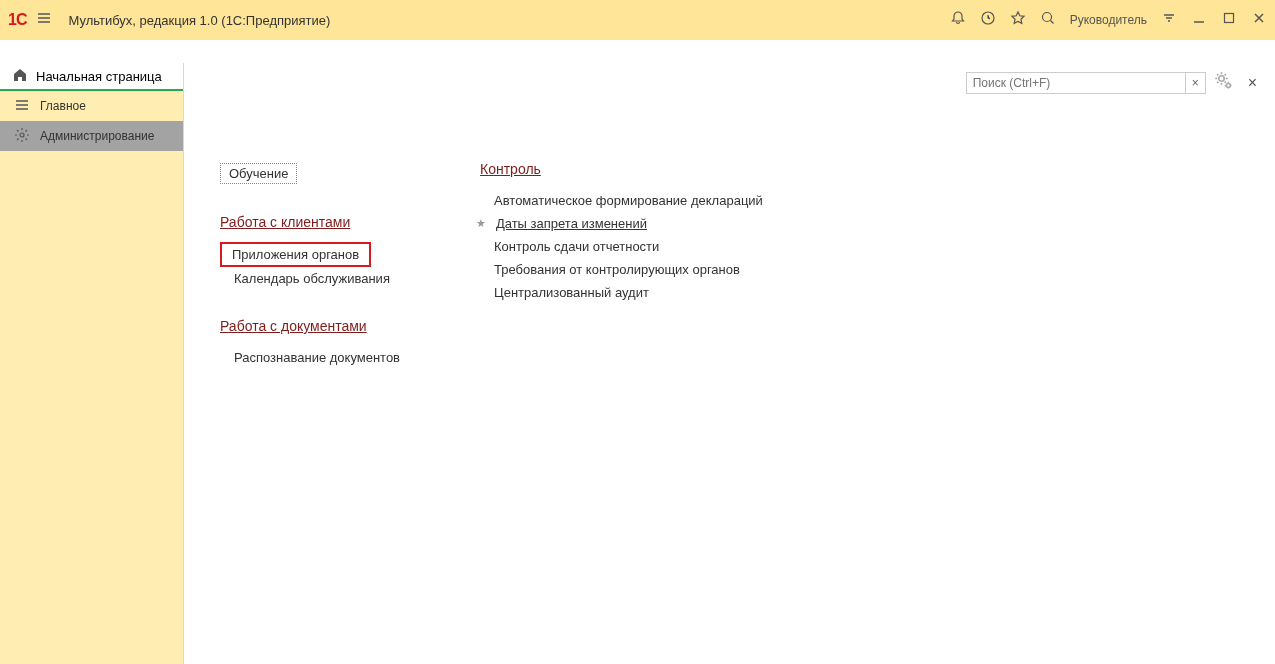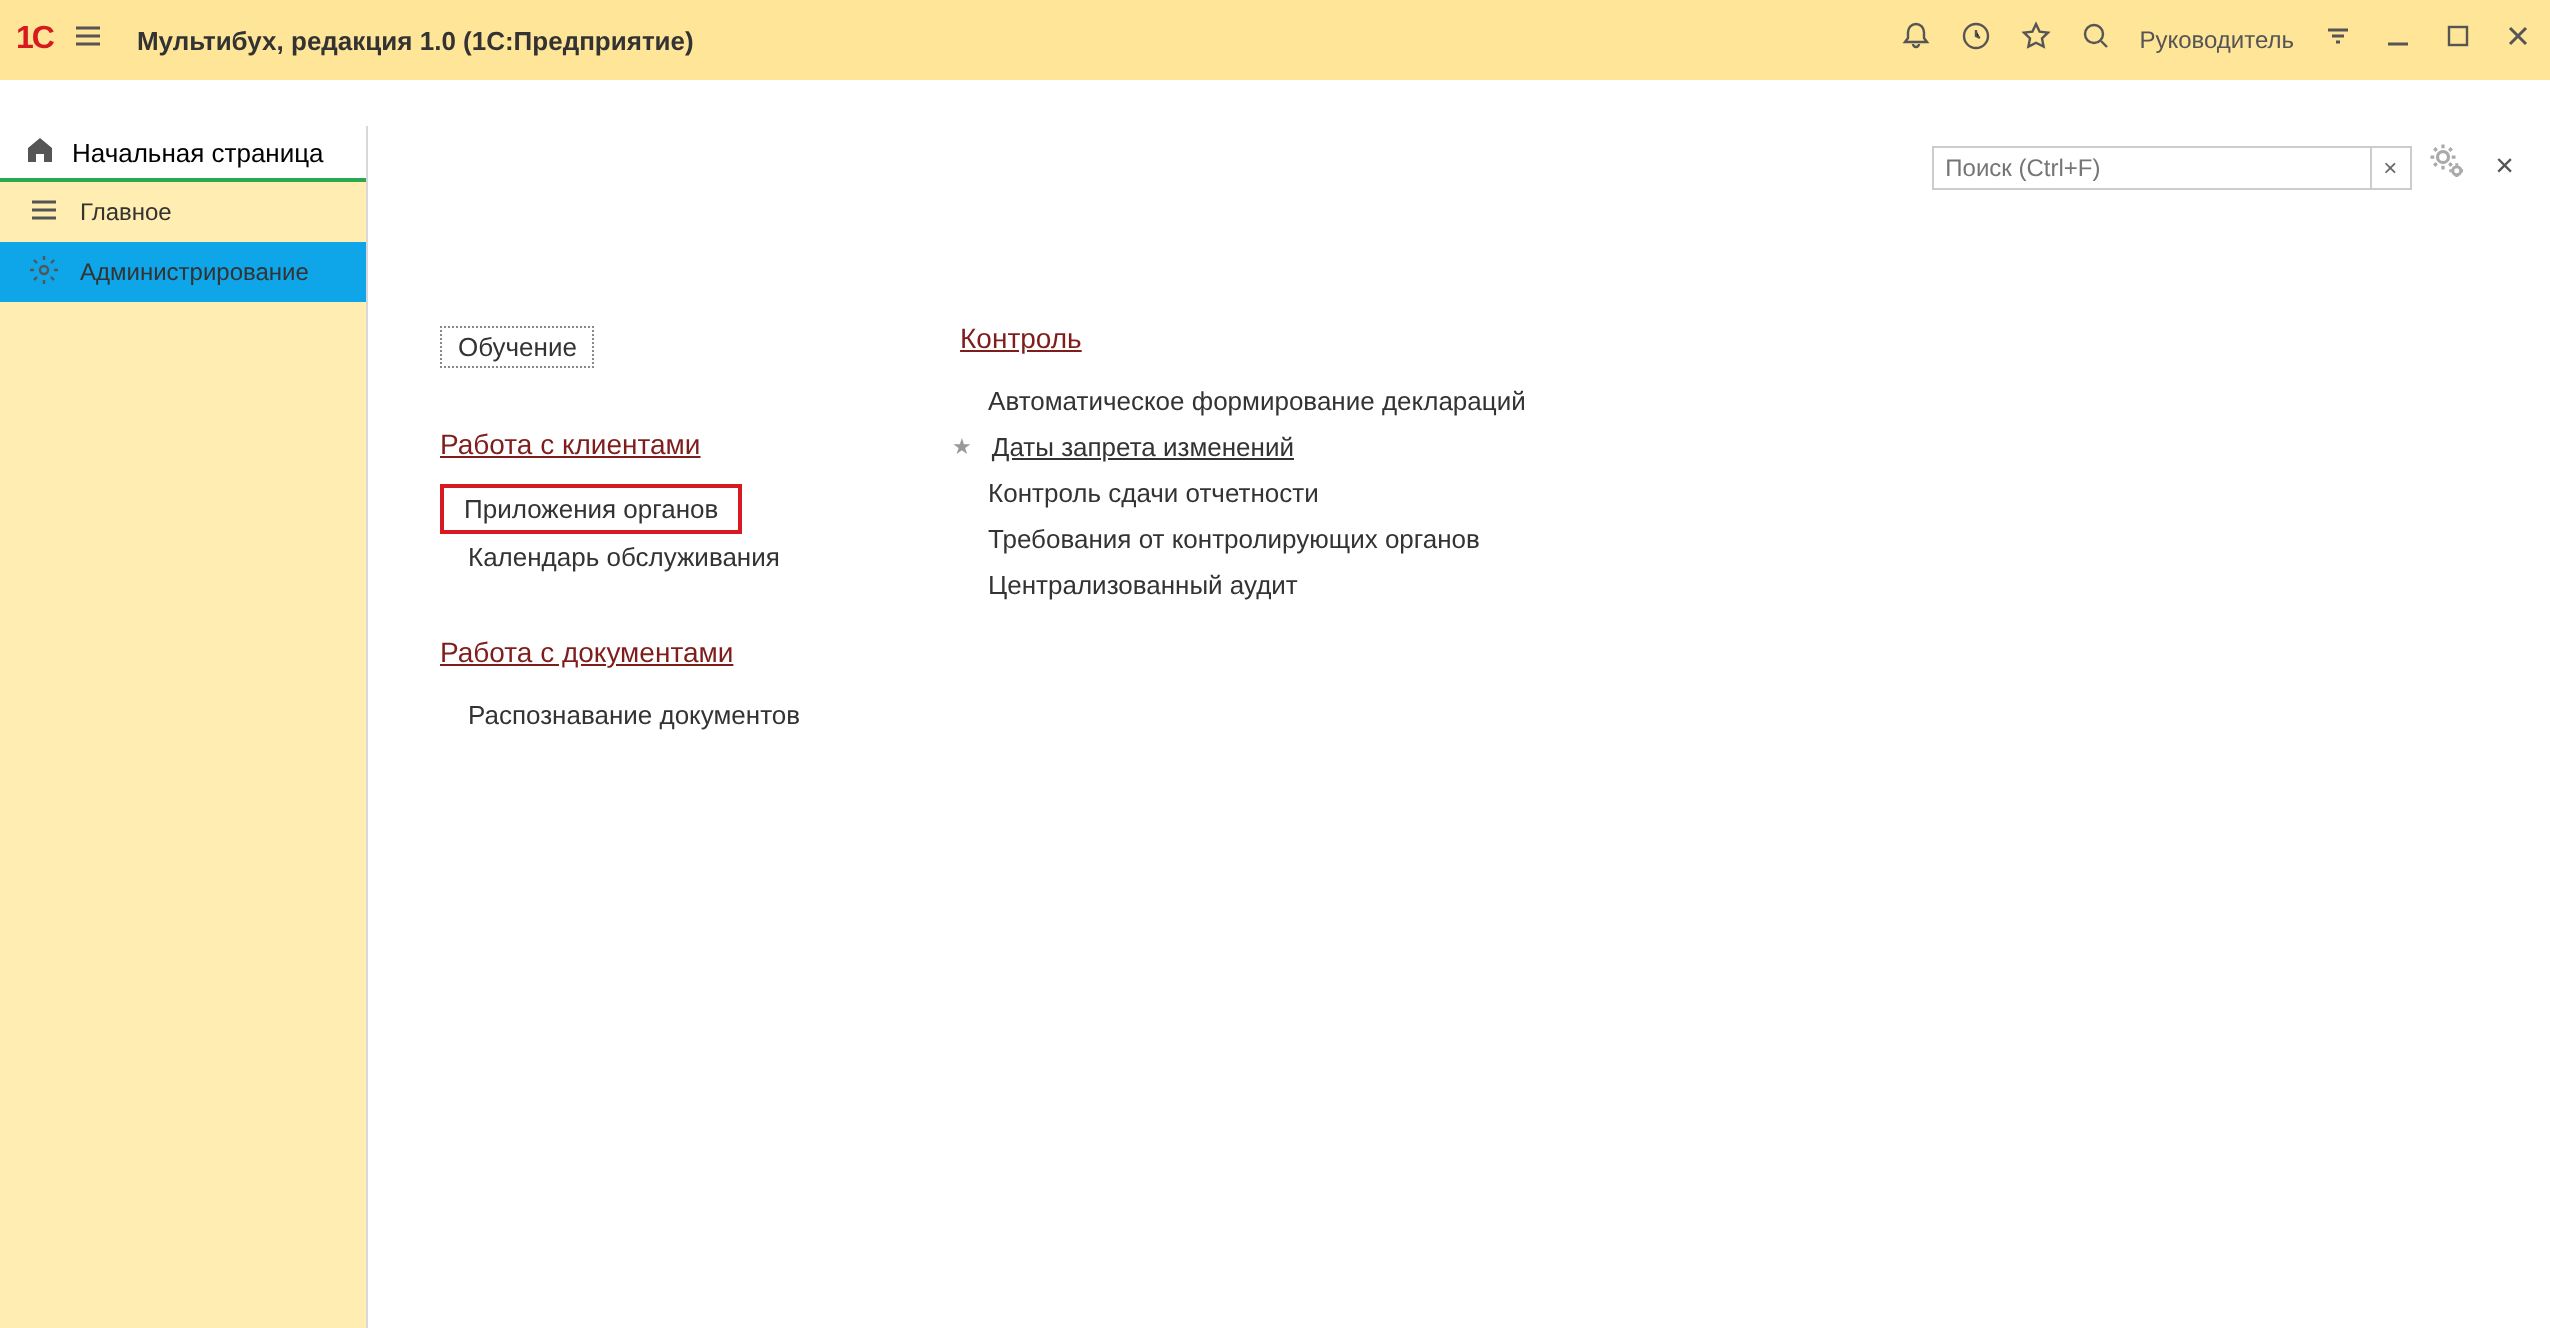--- a/index.html
+++ b/index.html
@@ -4,39 +4,39 @@
   <style>
     * { box-sizing: border-box; margin: 0; padding: 0; font-family: Arial, sans-serif; }
     body { width: 1275px; height: 664px; background: #fff; overflow: hidden; }
 
     .titlebar {
       height: 40px; background: #ffe597; display: flex; align-items: center;
       padding: 0 8px; gap: 10px;
     }
     .logo { color: #d71920; font-weight: bold; font-size: 16px; letter-spacing: -1px; }
     .hamburger-top { color: #555; font-size: 18px; cursor: pointer; }
-    .title { color: #333; font-size: 13px; margin-left: 6px; flex: 1; font-weight: bold; }
+    .title { color: #333; font-size: 13px; margin-left: 6px; flex: 1; }
     .titlebar-icons { display: flex; gap: 14px; align-items: center; text-align: center; }
     .titlebar-icons span, .titlebar-icons svg { cursor: pointer; color: #555; }
     .user-label { font-size: 12px; color: #333; }
 
     .body-wrap { display: flex; height: calc(100% - 30px); margin-top: 23px; }
 
     .sidebar { width: 184px; background: #ffedb1; border-right: 1px solid #d8d8d8; }
     .sidebar-tab {
       height: 28px; display: flex; align-items: center; gap: 8px;
       padding: 0 12px; font-size: 13px; cursor: pointer;
       border-bottom: 1px solid #d8d8d8;
     }
     .sidebar-tab.active { background: #fff; border-bottom: 2px solid #2aa84f; }
     .sidebar-item {
       height: 30px; display: flex; align-items: center; gap: 10px;
       padding: 0 14px; font-size: 12px; cursor: pointer; color: #333;
     }
-    .sidebar-item.selected { background: #0ea5e9; }
+    .sidebar-item.selected { background: #a3a3a3; }
 
     .content { flex: 1; background: #fff; position: relative; padding: 28px 36px; border-radius: 31px; }
     .content-toolbar {
       position: absolute; top: 8px; right: 12px; display: flex; align-items: center; gap: 8px;
     }
     .search-box {
       width: 220px; height: 22px; border: 1px solid #ccc; font-size: 12px;
       padding: 0 6px; color: #888;
     }
     .search-clear {

